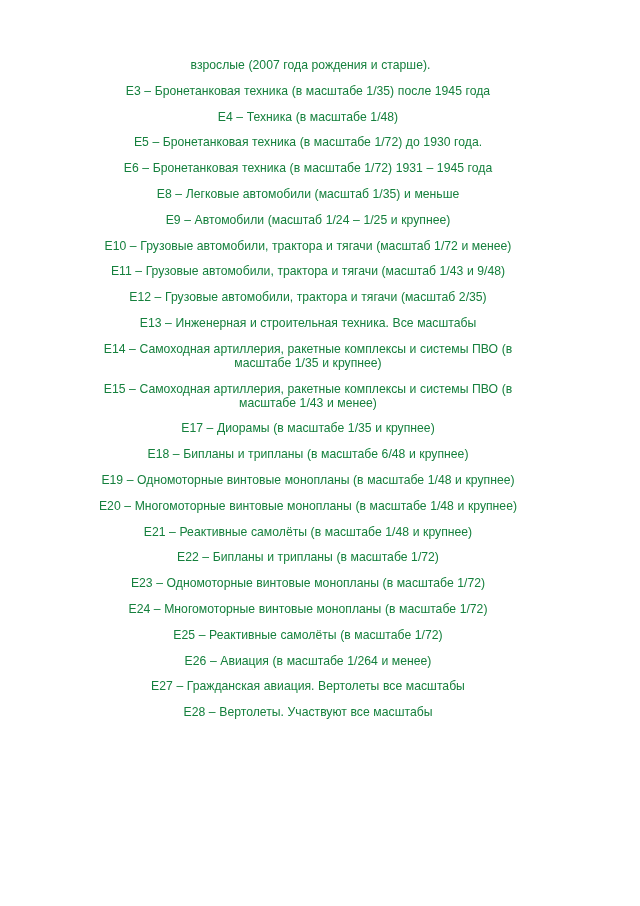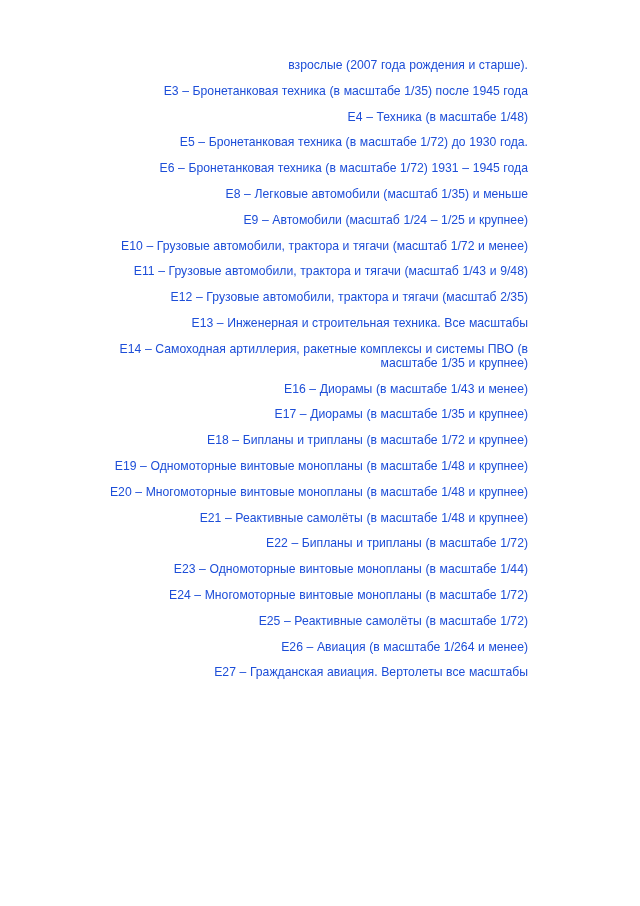--- a/index.html
+++ b/index.html
@@ -23,23 +23,23 @@
   }
   .doc-body {
     position: absolute;
     left: 88px;
     top: 58px;
     width: 440px;
   }
   .para {
     font-size: 12.2px;
     line-height: 14px;
-    color: #1d4ed8;
+    color: #15803d;
     margin: 0 0 11.8px 0;
-    text-align: right;
+    text-align: center;
     word-spacing: 0.2px;
     letter-spacing: 0.01px;
   }
   .para.intro {
     text-indent: 5px;
   }
   .para:last-child {
     margin-bottom: 0;
   }
 </style>
@@ -53,26 +53,27 @@
     <p class="para">E4 – Техника (в масштабе 1/48)</p>
     <p class="para">E5 – Бронетанковая техника (в масштабе 1/72) до 1930 года.</p>
     <p class="para">E6 – Бронетанковая техника (в масштабе 1/72) 1931 – 1945 года</p>
     <p class="para">E8 – Легковые автомобили (масштаб 1/35) и меньше</p>
     <p class="para">E9 – Автомобили (масштаб 1/24 – 1/25 и крупнее)</p>
     <p class="para">E10 – Грузовые автомобили, трактора и тягачи (масштаб 1/72 и менее)</p>
     <p class="para">E11 – Грузовые автомобили, трактора и тягачи (масштаб 1/43 и 9/48)</p>
     <p class="para">E12 – Грузовые автомобили, трактора и тягачи (масштаб 2/35)</p>
     <p class="para">E13 – Инженерная и строительная техника. Все масштабы</p>
     <p class="para">E14 – Самоходная артиллерия, ракетные комплексы и системы ПВО (в масштабе 1/35 и крупнее)</p>
-    <p class="para">E16 – Диорамы (в масштабе 1/43 и менее)</p>
+    <p class="para">E15 – Самоходная артиллерия, ракетные комплексы и системы ПВО (в масштабе 1/43 и менее)</p>
     <p class="para">E17 – Диорамы (в масштабе 1/35 и крупнее)</p>
-    <p class="para">E18 – Бипланы и трипланы (в масштабе 1/72 и крупнее)</p>
+    <p class="para">E18 – Бипланы и трипланы (в масштабе 6/48 и крупнее)</p>
     <p class="para">E19 – Одномоторные винтовые монопланы (в масштабе 1/48 и крупнее)</p>
     <p class="para">E20 – Многомоторные винтовые монопланы (в масштабе 1/48 и крупнее)</p>
     <p class="para">E21 – Реактивные самолёты (в масштабе 1/48 и крупнее)</p>
     <p class="para">E22 – Бипланы и трипланы (в масштабе 1/72)</p>
-    <p class="para">E23 – Одномоторные винтовые монопланы (в масштабе 1/44)</p>
+    <p class="para">E23 – Одномоторные винтовые монопланы (в масштабе 1/72)</p>
     <p class="para">E24 – Многомоторные винтовые монопланы (в масштабе 1/72)</p>
     <p class="para">E25 – Реактивные самолёты (в масштабе 1/72)</p>
     <p class="para">E26 – Авиация (в масштабе 1/264 и менее)</p>
     <p class="para">E27 – Гражданская авиация. Вертолеты все масштабы</p>
+    <p class="para">E28 – Вертолеты. Участвуют все масштабы</p>
   </div>
 </div>
 
 </body></html>

